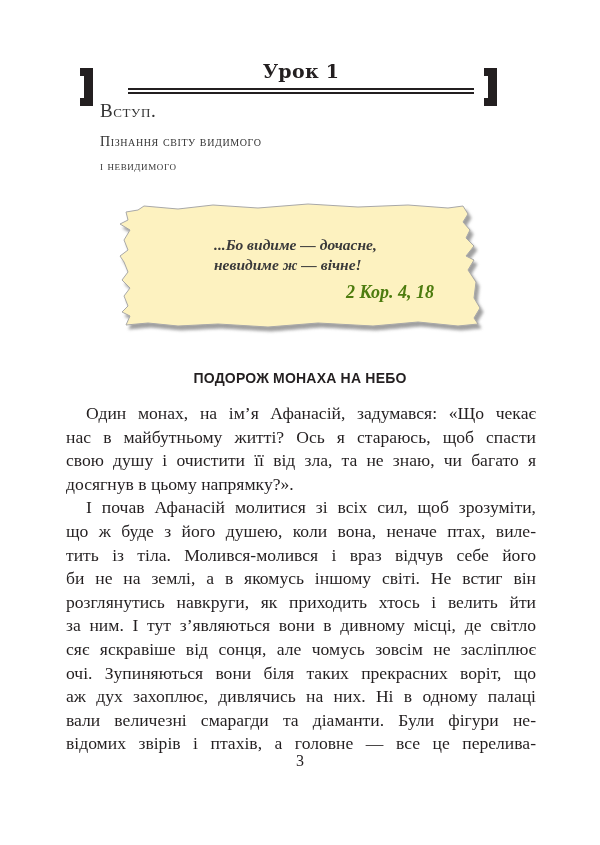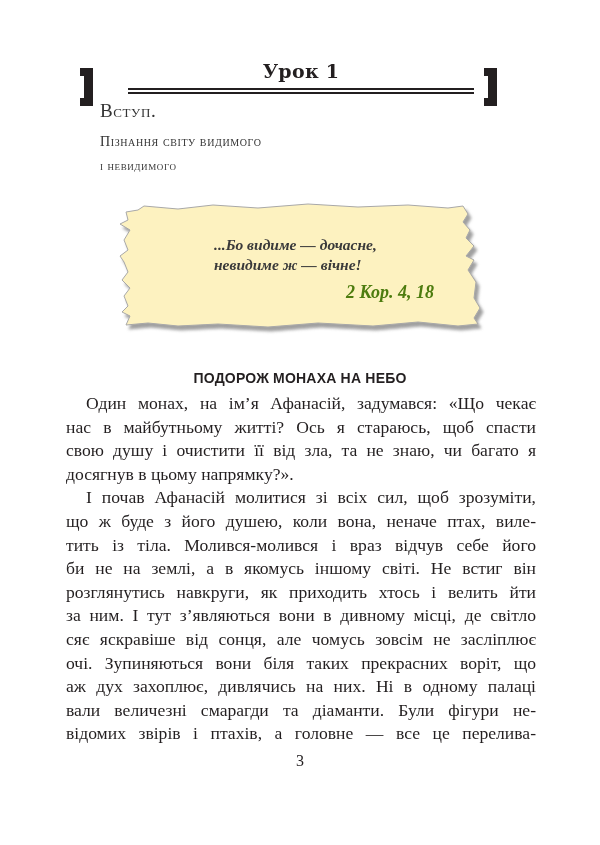--- a/index.html
+++ b/index.html
@@ -114,21 +114,21 @@
       font-weight: bold;
       font-size: 14px;
       color: #231f20;
       letter-spacing: 0.2px;
     }
 
     
     .body-text {
       position: absolute;
       left: 66px;
-      top: 392px;
+      top: 402px;
       width: 470px;
     }
     .line {
       display: block;
       height: 23.6px;
       line-height: 23.6px;
       font-family: "Liberation Serif", serif;
       font-size: 17.6px;
       color: #231f20;
       text-align: justify;

